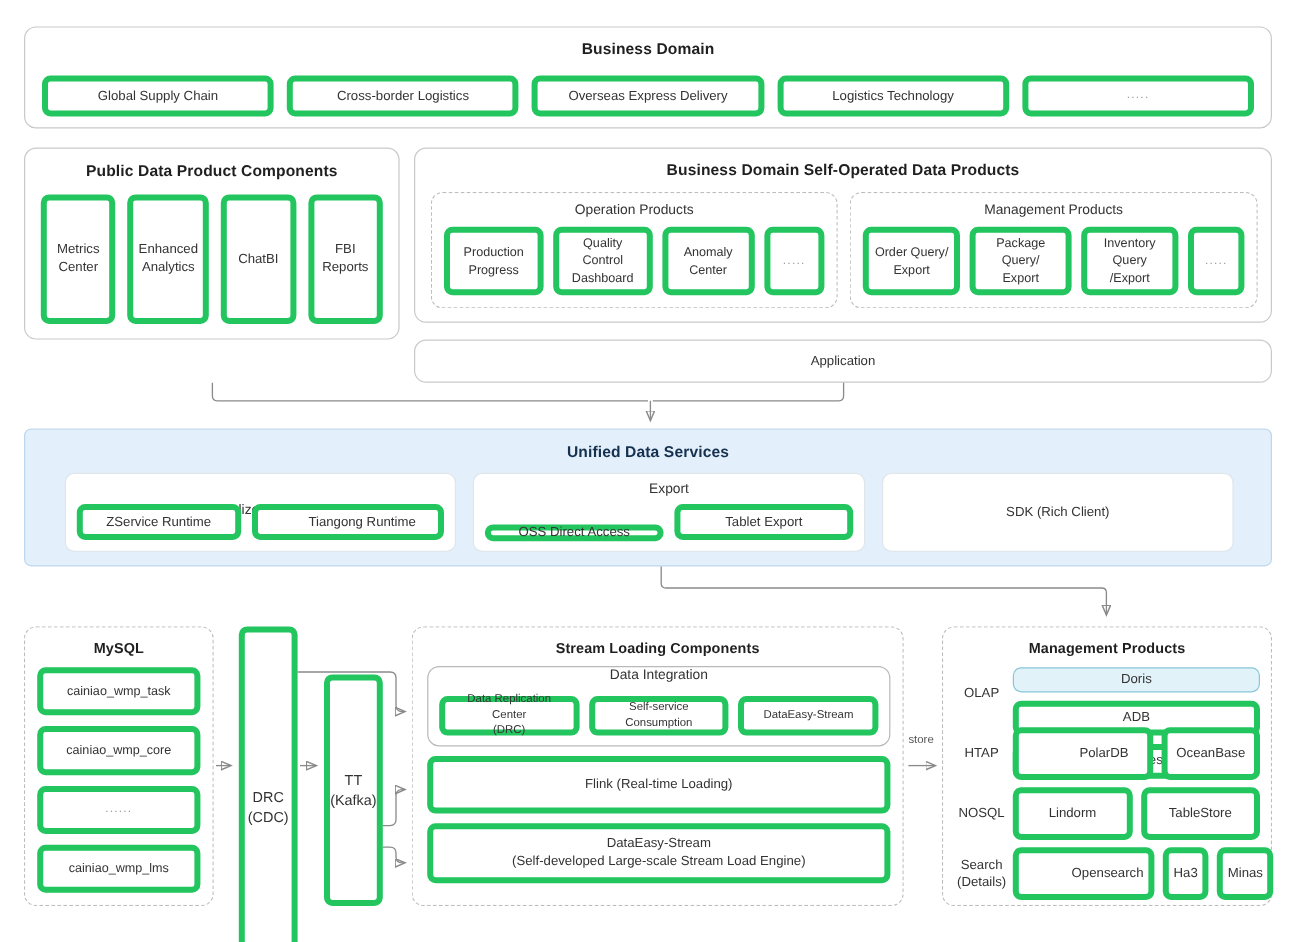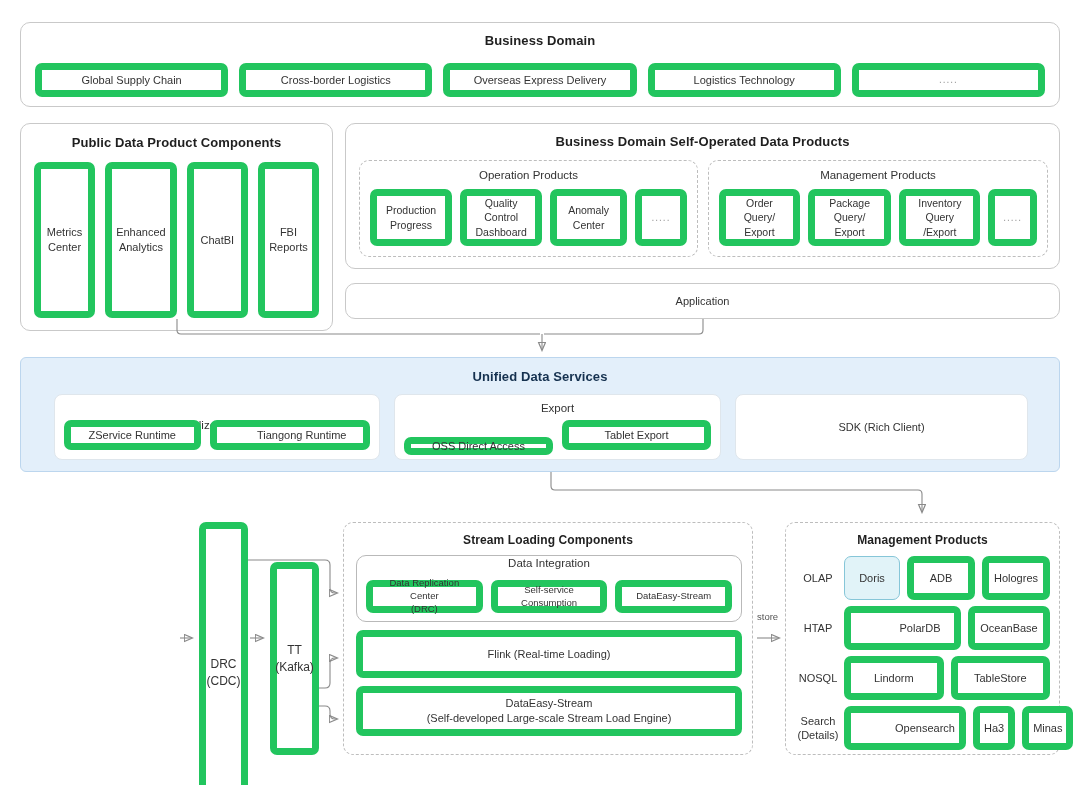--- a/index.html
+++ b/index.html
@@ -31,21 +31,21 @@
     font-weight: bold;
     color: #1f1f1f;
     letter-spacing: .1px;
   }
   .group-title {
     text-align: center;
     font-size: 11.5px;
     color: #333;
   }
   .box {
-    border: 7px solid #22c55e;
+    border: 5px solid #22c55e;
     border-radius: 7px;
     background: #fff;
     display: flex;
     align-items: center;
     justify-content: center;
     text-align: center;
     font-size: 11px;
     color: #333;
     line-height: 1.35;
     padding: 2px 4px;
@@ -102,21 +102,21 @@
     <div class="panel-title" style="margin-top:10px;">Business Domain</div>
     <div style="position:absolute; left:14px; top:40px; right:14px; height:34px; display:flex; gap:11px;">
       <div class="box" style="flex:1;">Global Supply Chain</div>
       <div class="box" style="flex:1;">Cross-border Logistics</div>
       <div class="box" style="flex:1;">Overseas Express Delivery</div>
       <div class="box" style="flex:1;">Logistics Technology</div>
       <div class="box ell" style="flex:1;">.....</div>
     </div>
   </div>
 
-  <div class="panel" style="left:20px; top:123px; width:313px; height:208px;">
+  <div class="panel" style="left:20px; top:123px; width:313px; height:160px;">
     <div class="panel-title" style="margin-top:11px;">Public Data Product Components</div>
     <div style="position:absolute; left:13px; top:38px; right:13px; bottom:12px; display:flex; gap:10px;">
       <div class="box" style="flex:1; white-space:pre-line;">Metrics
 Center</div>
       <div class="box" style="flex:1; white-space:pre-line;">Enhanced
 Analytics</div>
       <div class="box" style="flex:1; white-space:pre-line;">ChatBI</div>
       <div class="box" style="flex:1; white-space:pre-line;">FBI
 Reports</div>
     </div>
@@ -173,20 +173,29 @@
         <div class="box" style="flex:1;margin-top:17px;">OSS Direct Access</div>
         <div class="box" style="flex:1;">Tablet Export</div>
       </div>
     </div>
 
     <div class="sub" style="left:714px; top:36px; width:293px; height:66px; display:flex; align-items:center; justify-content:center;">
       <span style="font-size:11px; color:#333;">SDK (Rich Client)</span>
     </div>
   </div>
 
+  <div class="panel-dashed" style="left:20px; top:522px; width:158px; height:233px;">
+    <div class="panel-title" style="margin-top:10px; font-size:12px;">MySQL</div>
+    <div style="position:absolute; left:10px; top:33px; right:10px; bottom:10px; display:flex; flex-direction:column; gap:9px;">
+      <div class="box md" style="flex:1;">cainiao_wmp_task</div>
+      <div class="box md" style="flex:1;">cainiao_wmp_core</div>
+      <div class="box ell" style="flex:1;">......</div>
+      <div class="box md" style="flex:1;">cainiao_wmp_lms</div>
+    </div>
+  </div>
 
   <div class="box lg" style="position:absolute; left:199px; top:522px; width:49px; height:301px; white-space:pre-line;">DRC
 (CDC)</div>
 
   <div class="box lg" style="position:absolute; left:270px; top:562px; width:49px; height:193px; white-space:pre-line;">TT
 (Kafka)</div>
 
   <div class="panel-dashed" style="left:343px; top:522px; width:410px; height:233px;">
     <div class="panel-title" style="margin-top:10px; font-size:12px;">Stream Loading Components</div>
 
@@ -206,21 +215,21 @@
     <div class="box" style="position:absolute; left:12px; top:163px; width:386px; height:50px; white-space:pre-line;">DataEasy-Stream
 (Self-developed Large-scale Stream Load Engine)</div>
   </div>
 
   <div class="arrowlabel" style="left:757px; top:611px;">store</div>
 
   <div class="panel-dashed" style="left:785px; top:522px; width:275px; height:233px;">
     <div class="panel-title" style="margin-top:10px; font-size:12px;">Management Products</div>
 
     <div class="row-label" style="left:8px; top:33px; width:48px; height:44px; white-space:pre-line;">OLAP</div>
-    <div style="position:absolute; left:58px; top:33px; width:206px; height:44px; display:flex; gap:7px;">
+    <div style="position:absolute; left:58px; top:33px; width:206px; height:44px; display:flex; gap:7px;flex-direction:column;">
       <div class="box hl" style="flex:1;">Doris</div>
       <div class="box" style="flex:1;">ADB</div>
       <div class="box" style="flex:1;">Hologres</div>
     </div>
 
     <div class="row-label" style="left:8px; top:83px; width:48px; height:44px; white-space:pre-line;">HTAP</div>
     <div style="position:absolute; left:58px; top:83px; width:206px; height:44px; display:flex; gap:7px;">
       <div class="box" style="flex:1;padding-left:39px;">PolarDB</div>
       <div class="box" style="flex:1;">OceanBase</div>
     </div>

